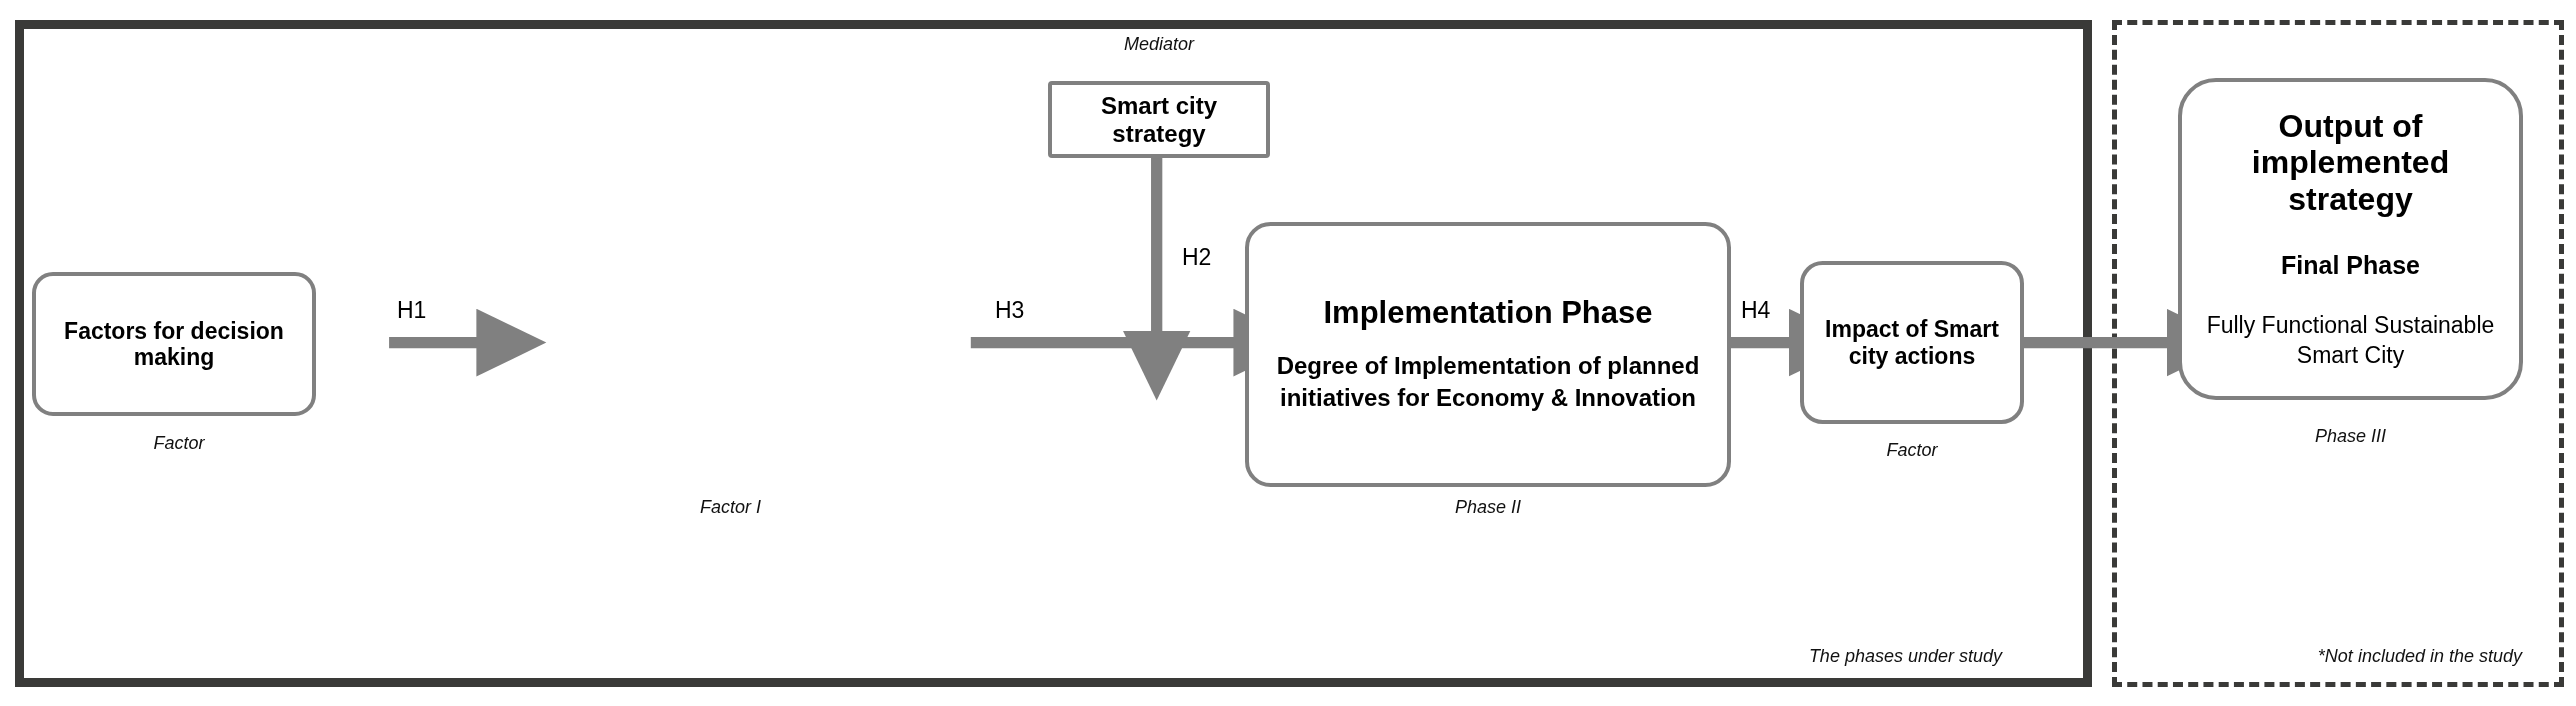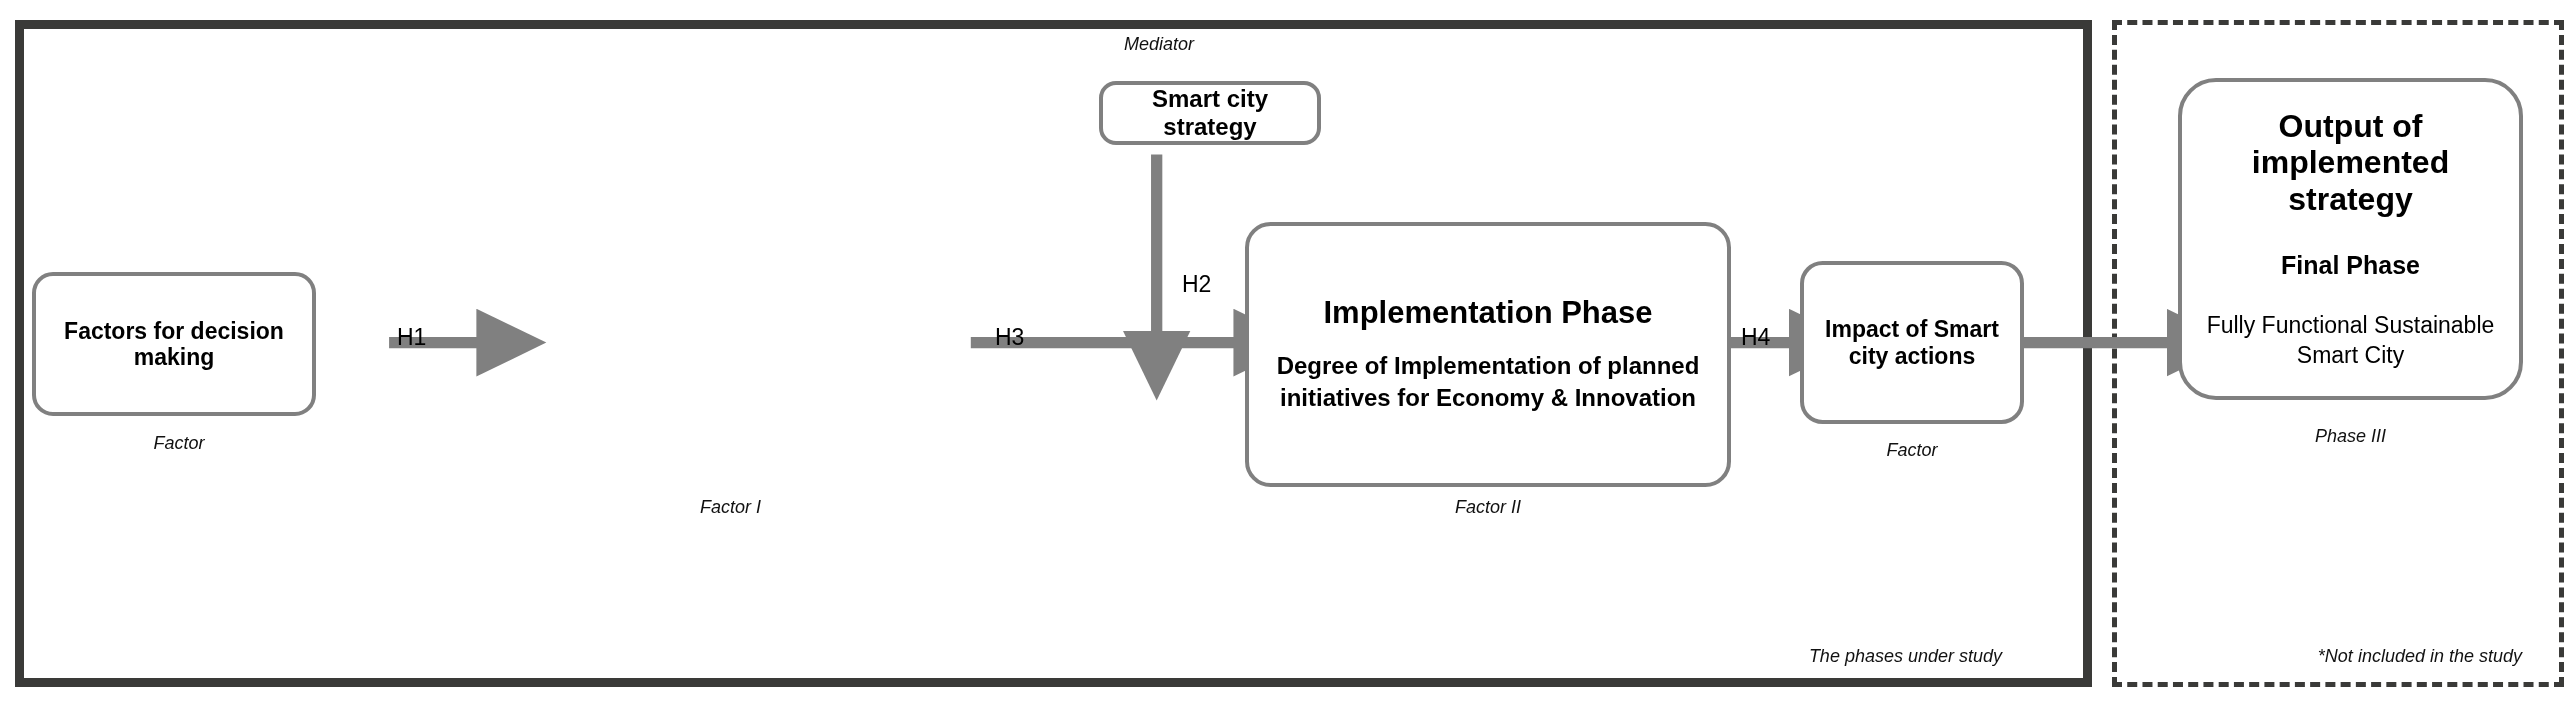--- a/index.html
+++ b/index.html
@@ -72,22 +72,22 @@
   }
   #node-factors .title { font-size: 23px; }
 
   #node-planning {
     left: 488px; top: 211px; width: 485px; height: 265px;
   }
   #node-planning .title { font-size: 31px; margin-bottom: 22.6px; }
   #node-planning .body  { font-size: 24px; }
 
   #node-mediator {
-    left: 1099px; top: 81px; width: 222px; height: 64px;
-    border-radius: 17px;
+    left: 1048px; top: 81px; width: 222px; height: 77px;
+    border-radius: 4px;
   }
   #node-mediator .title { font-size: 24px; }
 
   #node-implementation {
     left: 1245px; top: 222px; width: 486px; height: 265px;
   }
   #node-implementation .title { font-size: 31px; margin-bottom: 19.6px; }
   #node-implementation .body  { font-size: 24px; }
 
   #node-impact {
@@ -127,21 +127,20 @@
 
   
   #cap-study   { top: 506px; }
 
   
   .hlabel {
     position: absolute;
     font-size: 23px;
     color: #000000;
     white-space: nowrap;
-    margin-top: 27px;
   }
   #h1 { left: 397px;  top: 297px; }
   #h2 { left: 1182px; top: 244px; }
   #h3 { left: 995px; top: 297px; }
   #h4 { left: 1741px; top: 297px; }
 
   
   #arrows {
     position: absolute;
     left: 0; top: 0;
@@ -195,21 +194,21 @@
 
   <div class="caption" id="cap-mediator">Mediator</div>
   <div class="node" id="node-mediator">
     <div class="title">Smart city strategy</div>
   </div>
 
   <div class="node" id="node-implementation">
     <div class="title">Implementation Phase</div>
     <div class="body">Degree of Implementation of planned initiatives for Economy &amp; Innovation</div>
   </div>
-  <div class="caption" id="cap-phase2">Factor II</div>
+  <div class="caption" id="cap-phase2">Phase II</div>
 
   <div class="node" id="node-impact">
     <div class="title">Impact of Smart city actions</div>
   </div>
   <div class="caption" id="cap-factor2">Factor</div>
 
   <div class="node" id="node-output">
     <div class="title">Output of implemented strategy</div>
     <div class="subtitle">Final Phase</div>
     <div class="body">Fully Functional Sustainable Smart City</div>

